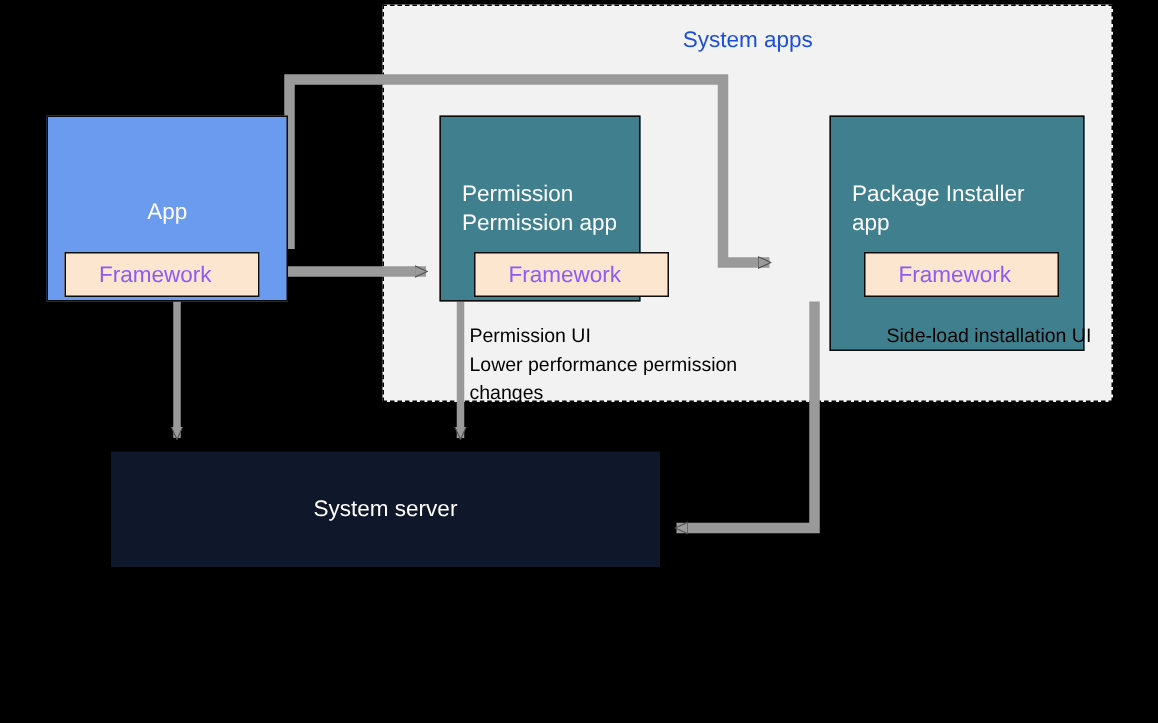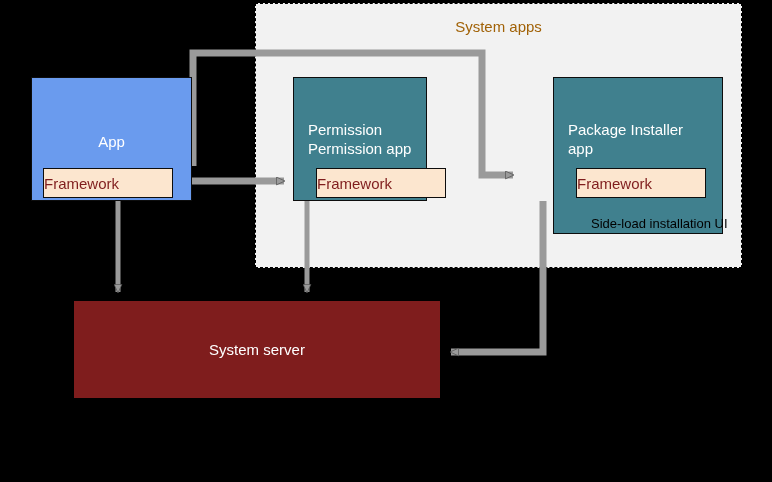--- a/index.html
+++ b/index.html
@@ -27,21 +27,21 @@
     border: 1px dashed #000000;
     box-sizing: border-box;
   }
   #system-apps-title {
     position: absolute;
     left: 0;
     top: 14px;
     width: 100%;
     text-align: center;
     font-size: 15px;
-    color: #a16207;
+    color: #1d4ed8;
   }
   #ellipsis-marker {
     position: absolute;
     left: 448px;
     top: 90px;
     font-size: 17px;
     font-weight: bold;
     color: #000000;
     letter-spacing: 1px;
   }
@@ -56,25 +56,25 @@
     position: absolute;
     color: #ffffff;
     font-size: 15px;
     line-height: 19px;
   }
   .framework {
     position: absolute;
     box-sizing: border-box;
     background: #fce6cf;
     border: 1px solid #0d0d0d;
-    color: #7f1d1d;
+    color: #8b5cf6;
     font-size: 15px;
     display: flex;
     align-items: center;
-    padding-left: 0;
+    padding-left: 22px;
   }
 
   #app-box {
     left: 31px; top: 77px; width: 161px; height: 124px;
     background: #6a9bee;
   }
   #app-box .title {
     left: 0; top: 54px; width: 100%; text-align: center;
   }
   #app-framework {
@@ -111,22 +111,22 @@
     line-height: 19px;
     color: #000000;
     white-space: pre-line;
   }
   #permission-note { left: 313px; top: 214px; width: 215px; }
   #sideload-note   { left: 555px; top: 214px; width: 190px; margin-left: 36px; }
 
   
   #system-server-box {
     position: absolute;
-    left: 74px; top: 301px; width: 366px; height: 97px;
-    background: #7f1d1d;
+    left: 74px; top: 301px; width: 366px; height: 77px;
+    background: #0f172a;
     color: #ffffff;
     font-size: 15px;
     display: flex;
     align-items: center;
     justify-content: center;
   }
 
   
   #arrow-layer {
     position: absolute;
@@ -187,20 +187,23 @@
   </div>
 
   <div class="appbox" id="package-installer-box">
     <div class="title">
       <div>Package Installer</div>
       <div>app</div>
     </div>
     <div class="framework" id="package-installer-framework">Framework</div>
   </div>
 
+  <div class="note" id="permission-note">Permission UI
+Lower performance permission
+changes</div>
 
   <div class="note" id="sideload-note">Side-load installation UI</div>
 
   <div id="system-server-box">
     <span>System server</span>
   </div>
 
 </div>
 
 </body></html>

